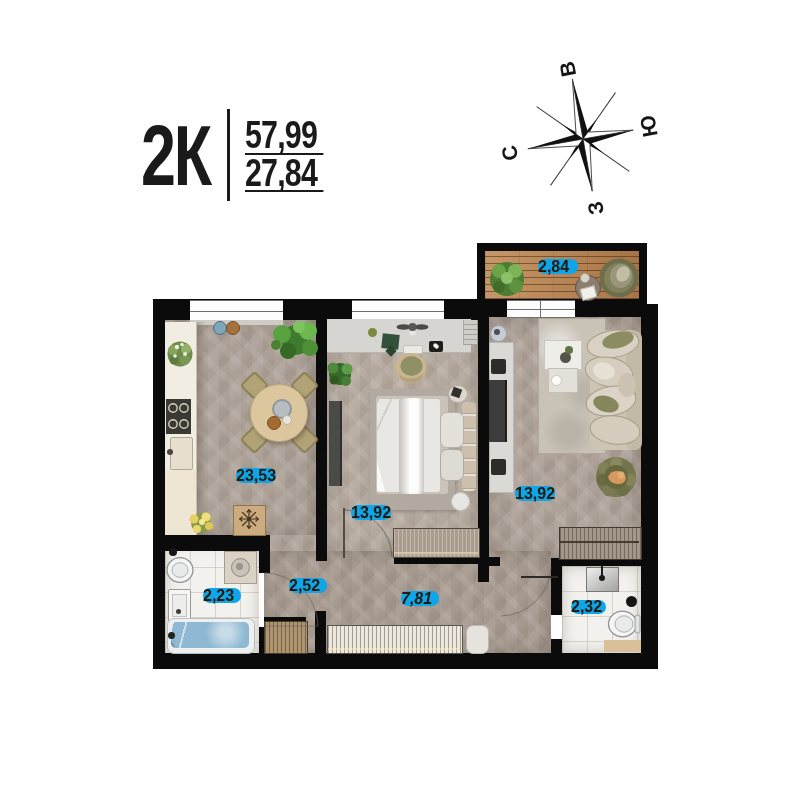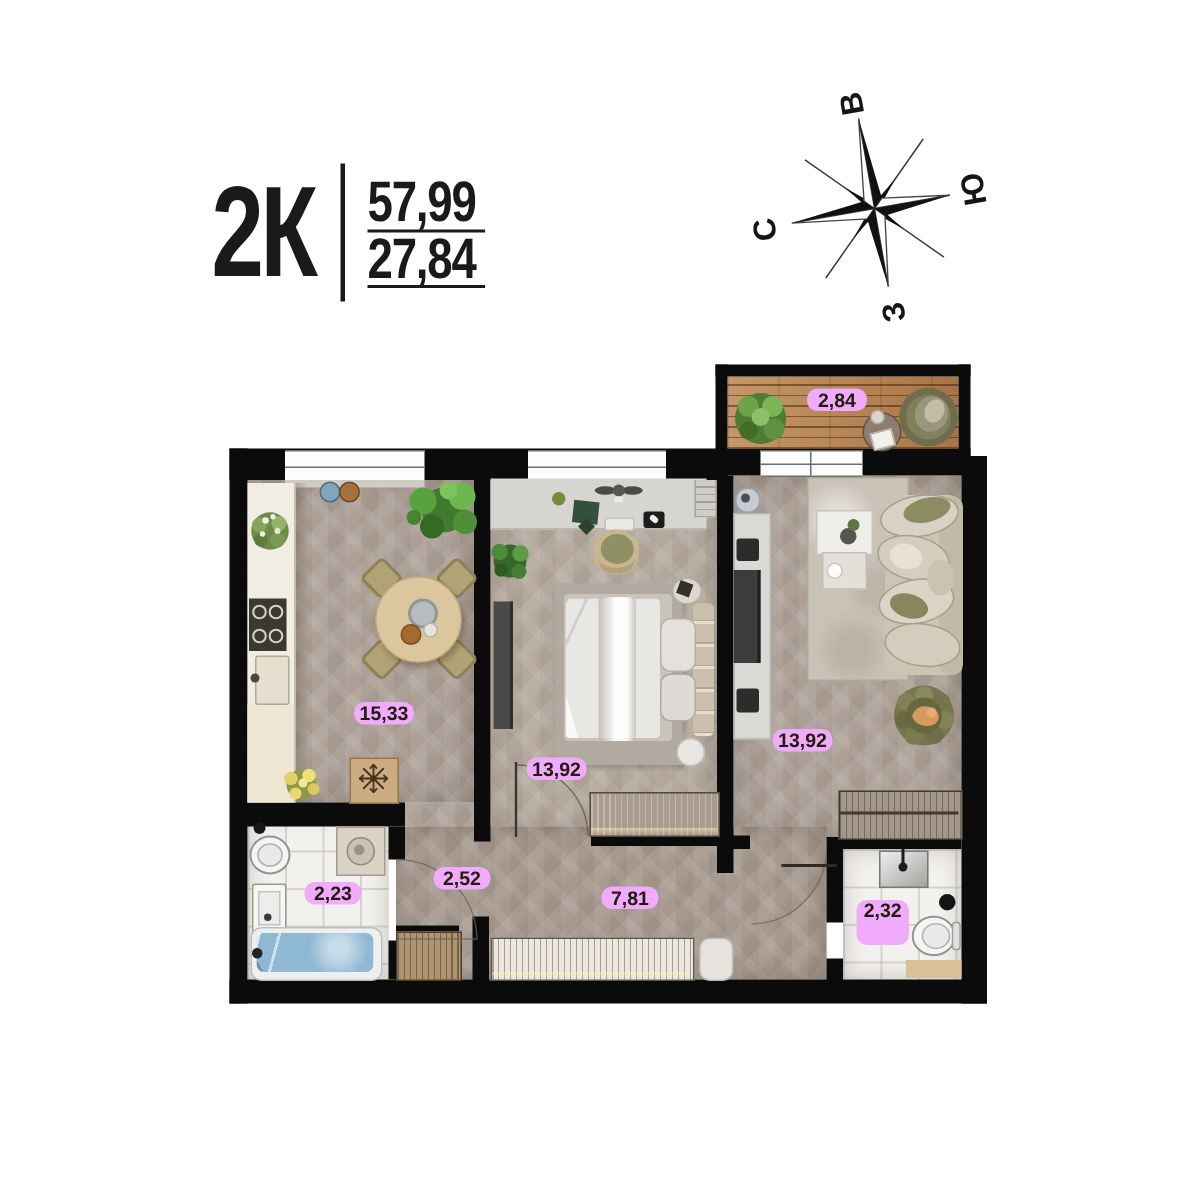--- a/index.html
+++ b/index.html
@@ -1,21 +1,21 @@
 <!DOCTYPE html>
 <html><head>
 <meta charset="utf-8">
 <style>
 html,body{margin:0;padding:0;background:#fff;}
 #p{position:relative;width:800px;height:800px;background:#fff;overflow:hidden;font-family:"Liberation Sans",sans-serif;}
 .a{position:absolute;}
 .wall{position:absolute;background:#0b0b0b;}
 .fl{position:absolute;background-color:#aca096;background-image:repeating-linear-gradient(45deg,rgba(255,255,255,.075) 0 6px,rgba(255,255,255,0) 6px 19px),repeating-linear-gradient(135deg,rgba(255,255,255,.055) 0 6px,rgba(0,0,0,.02) 13px 19px),repeating-linear-gradient(90deg,rgba(255,255,255,.035) 0 11px,rgba(60,45,35,.035) 11px 22px);}
 .tile{position:absolute;background-color:#f3f1ed;background-image:linear-gradient(rgba(190,186,178,.55) 1px,transparent 1px),linear-gradient(90deg,rgba(190,186,178,.55) 1px,transparent 1px);background-size:25px 25px;}
-.tag{position:absolute;background:#f0abfc;border-radius:7px;color:#241a0e;font-weight:bold;font-size:13px;text-align:center;z-index:30;}
+.tag{position:absolute;background:#0ea5e9;border-radius:7px;color:#241a0e;font-weight:bold;font-size:16px;z-index:30;}
 .win{position:absolute;background:#fdfdfd;border-top:1.2px solid #6e6e6e;border-bottom:1.2px solid #6e6e6e;z-index:6;}
 .win i{position:absolute;left:0;right:0;top:50%;height:1.2px;background:#6e6e6e;display:block;}
 .hatchV{background-image:repeating-linear-gradient(90deg,rgba(60,50,40,.45) 0 1px,rgba(255,255,255,0) 1px 4px);}
 </style>
 </head>
 <body>
 <div id="p">
 
 <div class="a" style="left:141px;top:112px;width:115px;height:90px;font-size:86px;font-weight:bold;color:#1a1a1a;letter-spacing:-3px;line-height:86px;transform:scaleX(.73);transform-origin:0 0;">2К</div>
 
@@ -218,21 +218,21 @@
       <g>
 <circle cx="16" cy="14" r="10" fill="#8a9a4a"></circle>
         <circle cx="9" cy="10" r="4.5" fill="#e4d063"></circle>
         <circle cx="21" cy="8" r="4.5" fill="#efdf76"></circle>
         <circle cx="24" cy="17" r="4" fill="#dcc95a"></circle>
         <circle cx="12" cy="20" r="4" fill="#e8d96e"></circle>
         <circle cx="17" cy="13" r="3" fill="#f4ea93"></circle>
       </g>
     </svg>
 
-<div class="tag" style="left:236px;top:468px;width:40px;height:15px;line-height:15px;">15,33</div>
+<div class="tag" style="left:236px;top:468px;width:40px;height:15px;line-height:15px;">23,53</div>
 
 <div class="a" style="left:327px;top:319px;width:144px;height:33px;background:#d7d5d1;border-bottom:1px solid #b9b6b1;z-index:8;"></div>
 
 <svg class="a" style="left:396px;top:320px;z-index:9;" width="33" height="16">
       <g fill="#4a4a46">
         <ellipse cx="7.5" cy="7" rx="7" ry="2.8"></ellipse>
         <ellipse cx="25.5" cy="7" rx="7" ry="2.8"></ellipse>
         <circle cx="16.5" cy="7" r="4" fill="#575753"></circle>
         <rect x="13.5" y="11" width="6" height="4" rx="1.5" fill="#e8e8e6"></rect>
       </g>
@@ -417,31 +417,31 @@
 <div class="tag" style="left:289px;top:578px;width:38px;height:15px;line-height:15px;">2,52</div>
 
 <div class="a" style="left:264px;top:621px;width:42px;height:31px;background:#ad9572;background-image:repeating-linear-gradient(90deg,rgba(70,50,30,.5) 0 1px,transparent 1px 4px);border:1px solid #4c3d2a;z-index:8;"></div>
 
 <div class="a" style="left:327px;top:625px;width:134px;height:27px;background:#ece8df;background-image:repeating-linear-gradient(90deg,rgba(90,82,72,.5) 0 1px,transparent 1px 4px);border:1px solid #5a554e;z-index:8;"></div>
 
 <div class="a" style="left:328px;top:648px;width:132px;height:4px;background:linear-gradient(180deg,rgba(255,238,185,.65),rgba(255,238,185,0));z-index:9;"></div>
 
 <div class="a" style="left:466px;top:625px;width:21px;height:27px;background:#e6e3de;border:1px solid #bbb7b1;border-radius:7px;z-index:9;"></div>
 
-<div class="tag" style="left:401px;top:591px;width:38px;height:15px;line-height:15px;">7,81</div>
+<div class="tag" style="left:401px;top:591px;width:38px;height:15px;line-height:15px;font-style:italic;">7,81</div>
 
 <div class="a" style="left:586px;top:567px;width:31px;height:23px;background:#c9c9c6;border:1px solid #777773;z-index:9;background-image:linear-gradient(145deg,rgba(255,255,255,.7),rgba(90,90,85,.35));"></div>
 <div class="a" style="left:599px;top:575px;width:6px;height:6px;background:#1c1c1a;border-radius:50%;z-index:10;"></div>
 <div class="a" style="left:601px;top:566px;width:1.5px;height:10px;background:#1c1c1a;z-index:10;"></div>
 
 <div class="a" style="left:626px;top:596px;width:11px;height:11px;background:#141414;border-radius:50%;z-index:9;"></div>
 
 <svg class="a" style="left:607px;top:610px;z-index:9;" width="34" height="29">
       <ellipse cx="15.5" cy="14" rx="14" ry="12.8" fill="#f5f5f3" stroke="#8f9494" stroke-width="1.3"></ellipse>
       <ellipse cx="17" cy="14" rx="9" ry="8.2" fill="#e9ebeb" stroke="#aab0b0" stroke-width="1"></ellipse>
       <rect x="28" y="5" width="5" height="18" rx="2" fill="#dfe1e1" stroke="#9aa0a0" stroke-width="1"></rect>
     </svg>
 
 <div class="a" style="left:604px;top:640px;width:37px;height:12px;background:#d9c09a;z-index:9;"></div>
 
-<div class="tag" style="left:571px;top:600px;width:35px;height:30px;line-height:14px;">2,32</div>
+<div class="tag" style="left:571px;top:600px;width:35px;height:14px;line-height:14px;">2,32</div>
 
 </div>
 
 </body></html>

